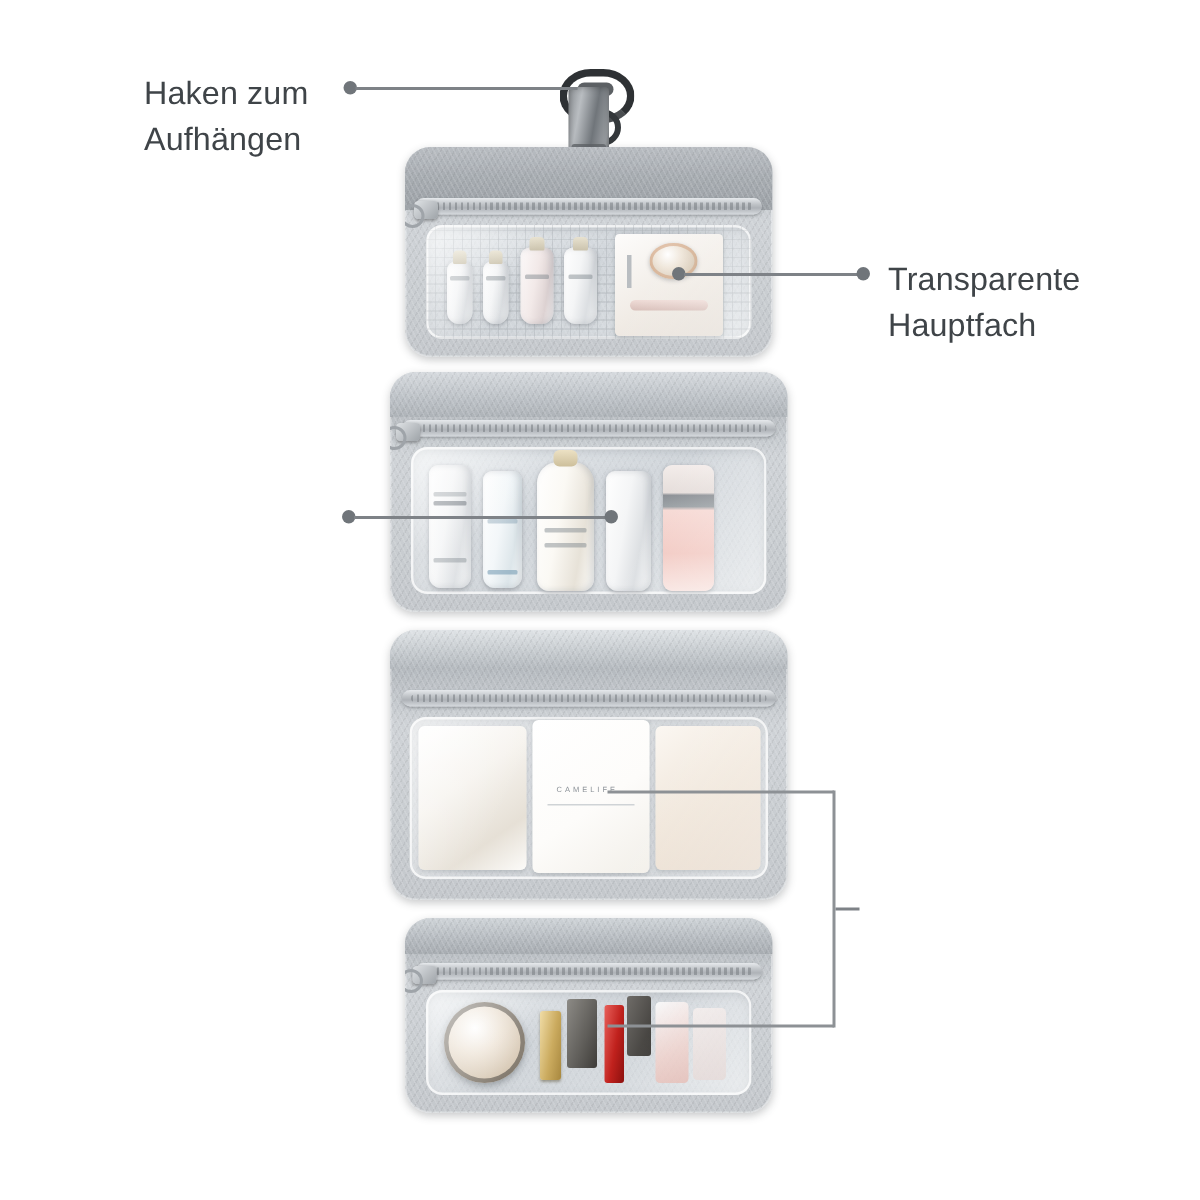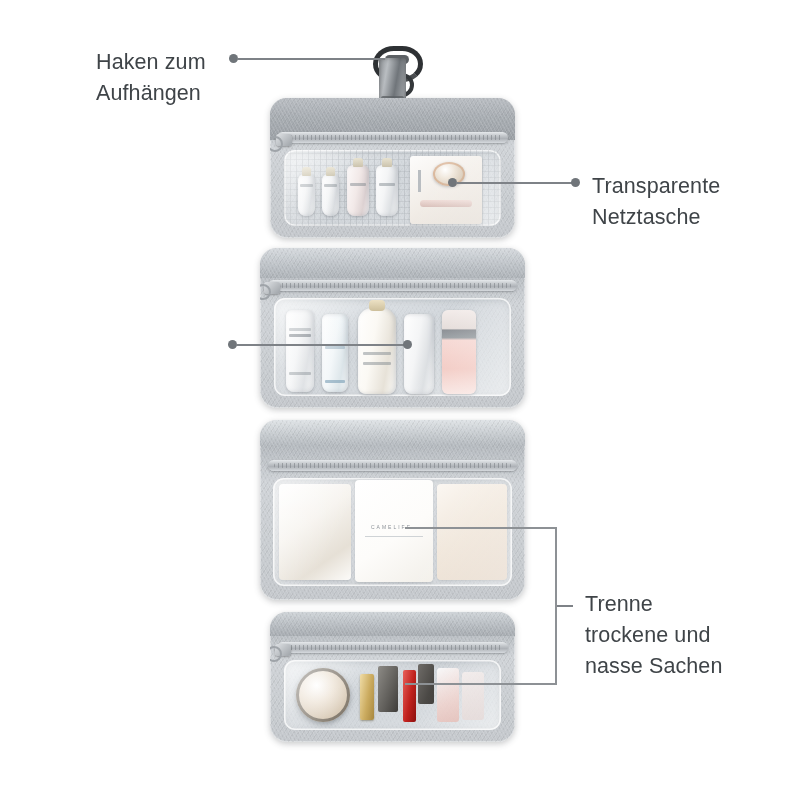--- a/index.html
+++ b/index.html
@@ -286,29 +286,26 @@
 
   <div class="callout left" style="left:96px;top:47px;width:150px;">Haken zum
 Aufhängen</div>
   <div class="dot" style="left:229px;top:54px;"></div>
   <div class="lead" style="left:237px;top:58px;width:148px;"></div>
 
   <div class="dot" style="left:448px;top:178px;"></div>
   <div class="lead" style="left:456px;top:182px;width:120px;"></div>
   <div class="dot" style="left:571px;top:178px;"></div>
   <div class="callout right" style="left:592px;top:171px;width:190px;">Transparente
-Netztasche</div>
+Hauptfach</div>
 
   <div class="dot" style="left:228px;top:340px;"></div>
   <div class="lead" style="left:236px;top:344px;width:170px;"></div>
   <div class="dot" style="left:403px;top:340px;"></div>
 
   <div class="bracket" style="left:405px;top:527px;width:152px;height:158px;">
     <div class="bk" style="left:150px;top:0;width:1.6px;height:158px;"></div>
     <div class="bk" style="left:0;top:0;width:151px;height:1.6px;"></div>
     <div class="bk" style="left:0;top:156.4px;width:151px;height:1.6px;"></div>
   </div>
   <div class="lead" style="left:557px;top:605px;width:16px;"></div>
-  <div class="callout right" style="left:585px;top:589px;width:200px;">Trenne
-trockene und
-nasse Sachen</div>
 
 </div>
 
 </body></html>

